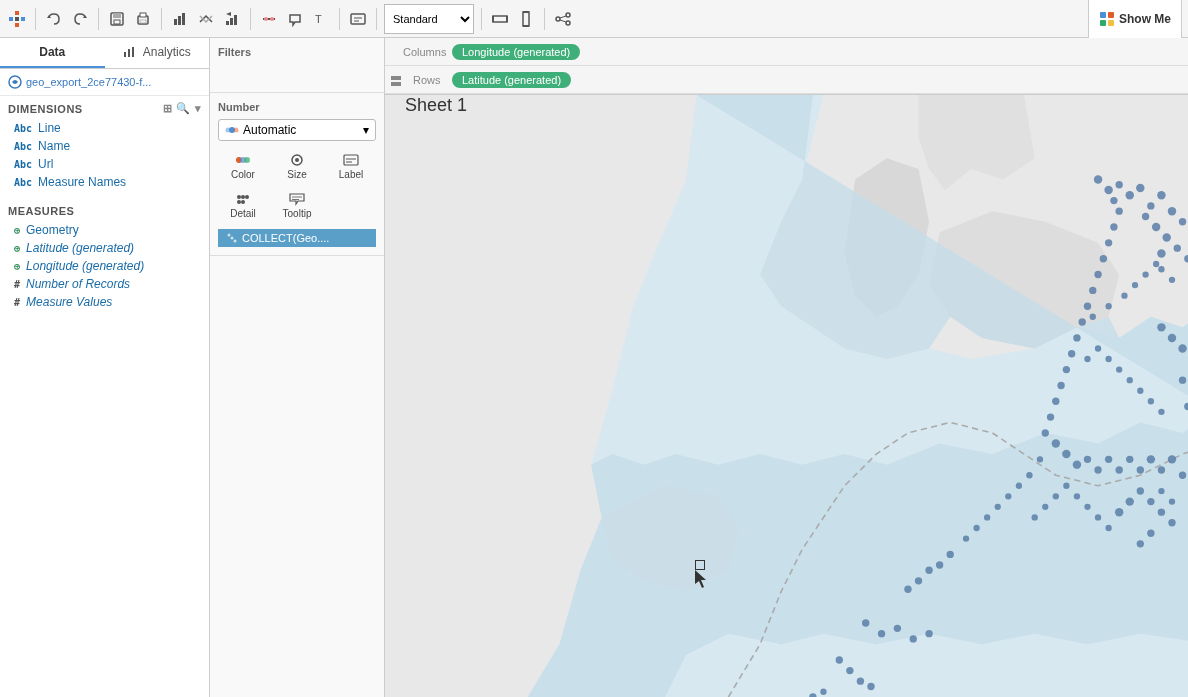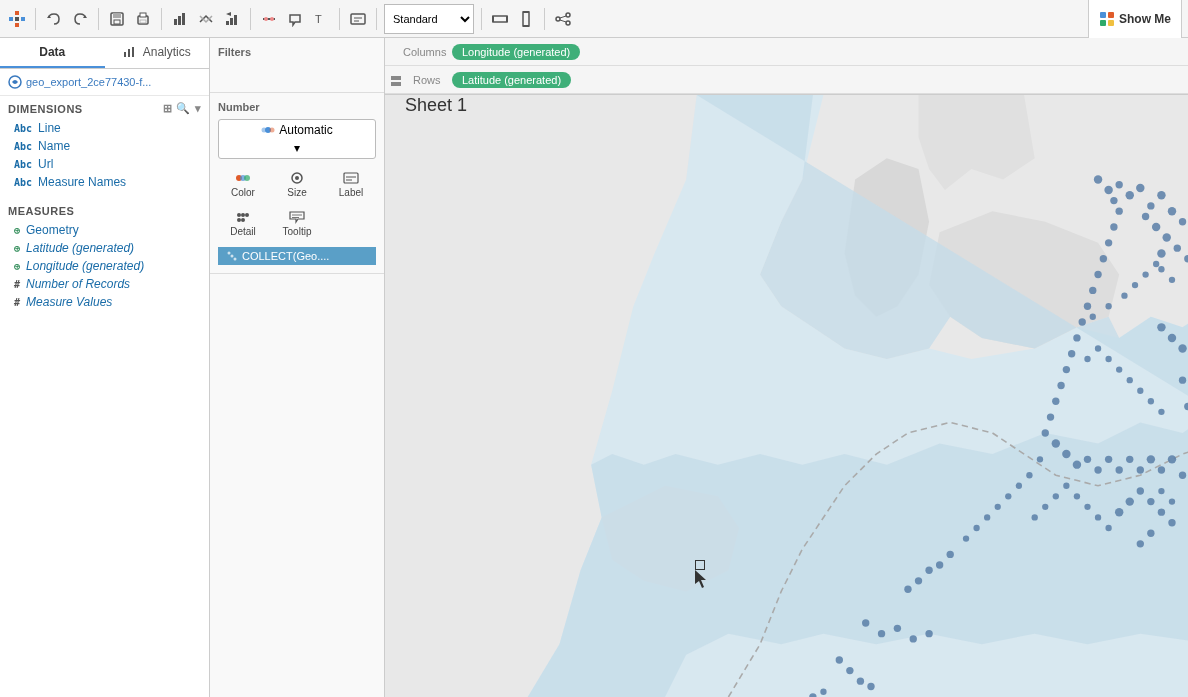--- a/index.html
+++ b/index.html
@@ -62,21 +62,21 @@
 
     
     .center-panel { display: flex; flex-direction: column; width: 175px; background: #f9f9f9; border-right: 1px solid #ccc; flex-shrink: 0; }
     .panel-section { padding: 8px; border-bottom: 1px solid #ddd; }
     .panel-section-title { font-size: 11px; color: #666; font-weight: 600; margin-bottom: 6px; }
 
     
     .marks-dropdown {
       display: flex; align-items: center; justify-content: space-between;
       border: 1px solid #bbb; background: #fff; padding: 3px 6px; border-radius: 3px; cursor: pointer;
-      font-size: 12px; gap: 4px; flex-direction: column;
+      font-size: 12px; gap: 16px;
     }
     .marks-dropdown-inner { display: flex; align-items: center; gap: 4px; }
     .marks-grid { display: grid; grid-template-columns: 1fr 1fr 1fr; gap: 4px; margin-top: 8px; }
     .marks-btn {
       display: flex; flex-direction: column; align-items: center; justify-content: center;
       padding: 4px 2px; cursor: pointer; font-size: 10px; color: #444; gap: 2px; border-radius: 3px;
     }
     .collect-pill {
       display: flex; align-items: center; gap: 4px; background: #5a9fc7; color: #fff;
       padding: 3px 8px; border-radius: 0; font-size: 11px; cursor: pointer; margin-top: 6px;

